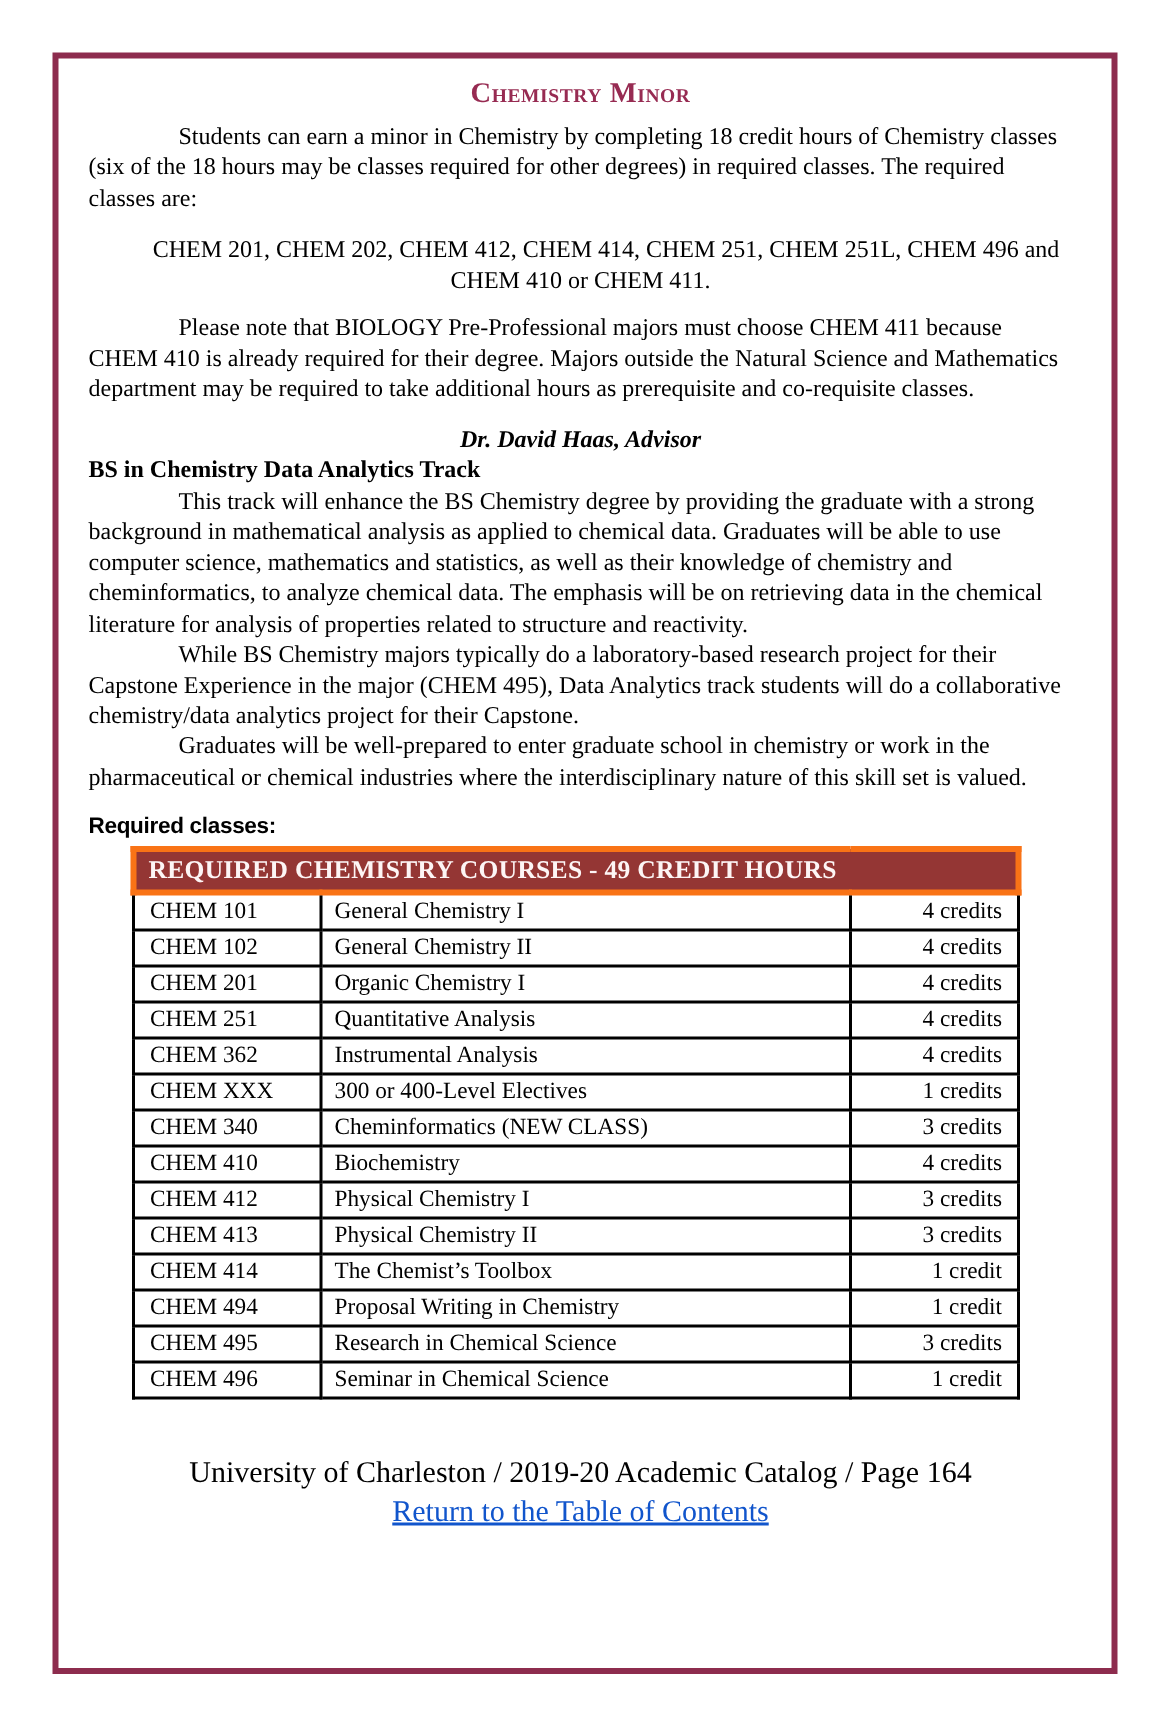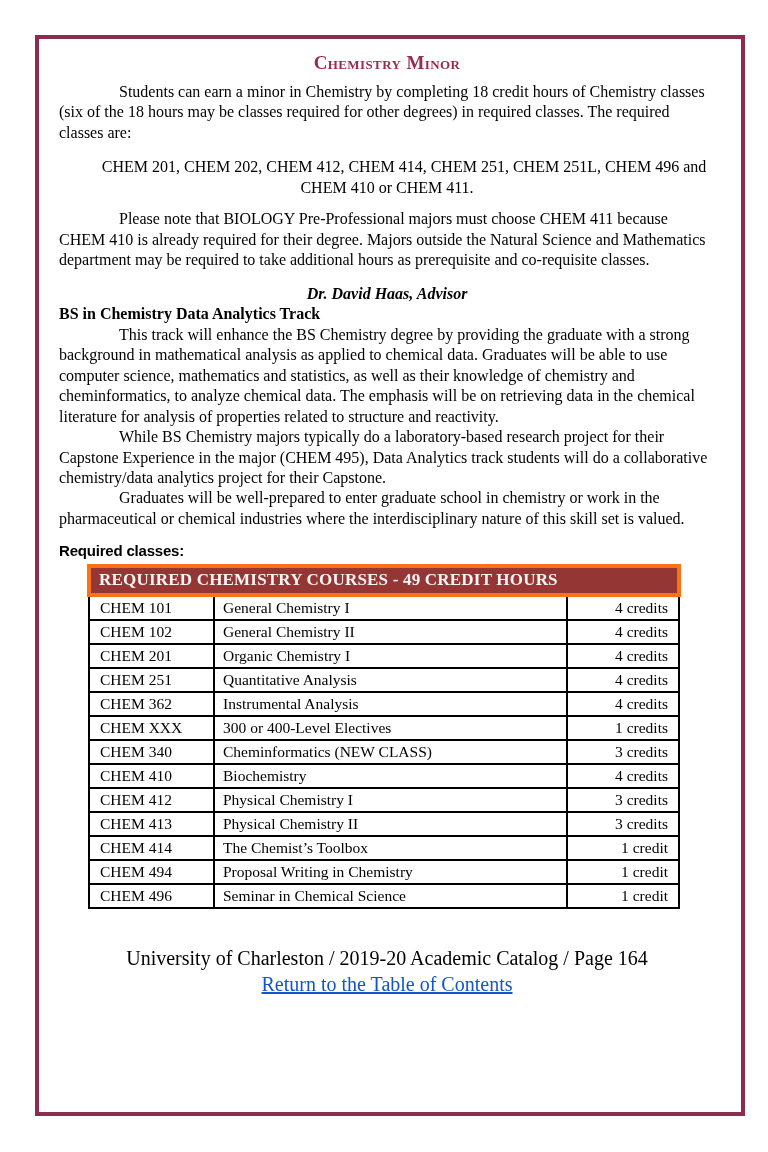--- a/index.html
+++ b/index.html
@@ -142,20 +142,25 @@
           <td class="c-code">CHEM 414</td>
           <td class="c-name">The Chemist’s Toolbox</td>
           <td class="c-credits">1 credit</td>
         </tr>
         <tr>
           <td class="c-code">CHEM 494</td>
           <td class="c-name">Proposal Writing in Chemistry</td>
           <td class="c-credits">1 credit</td>
         </tr>
         <tr>
+          <td class="c-code">CHEM 495</td>
+          <td class="c-name">Research in Chemical Science</td>
+          <td class="c-credits">3 credits</td>
+        </tr>
+        <tr>
           <td class="c-code">CHEM 496</td>
           <td class="c-name">Seminar in Chemical Science</td>
           <td class="c-credits">1 credit</td>
         </tr>
       </tbody>
   </table>
 
   <div class="footer">
     <div>University of Charleston / 2019-20 Academic Catalog / Page 164</div>
     <a href="#">Return to the Table of Contents</a>

